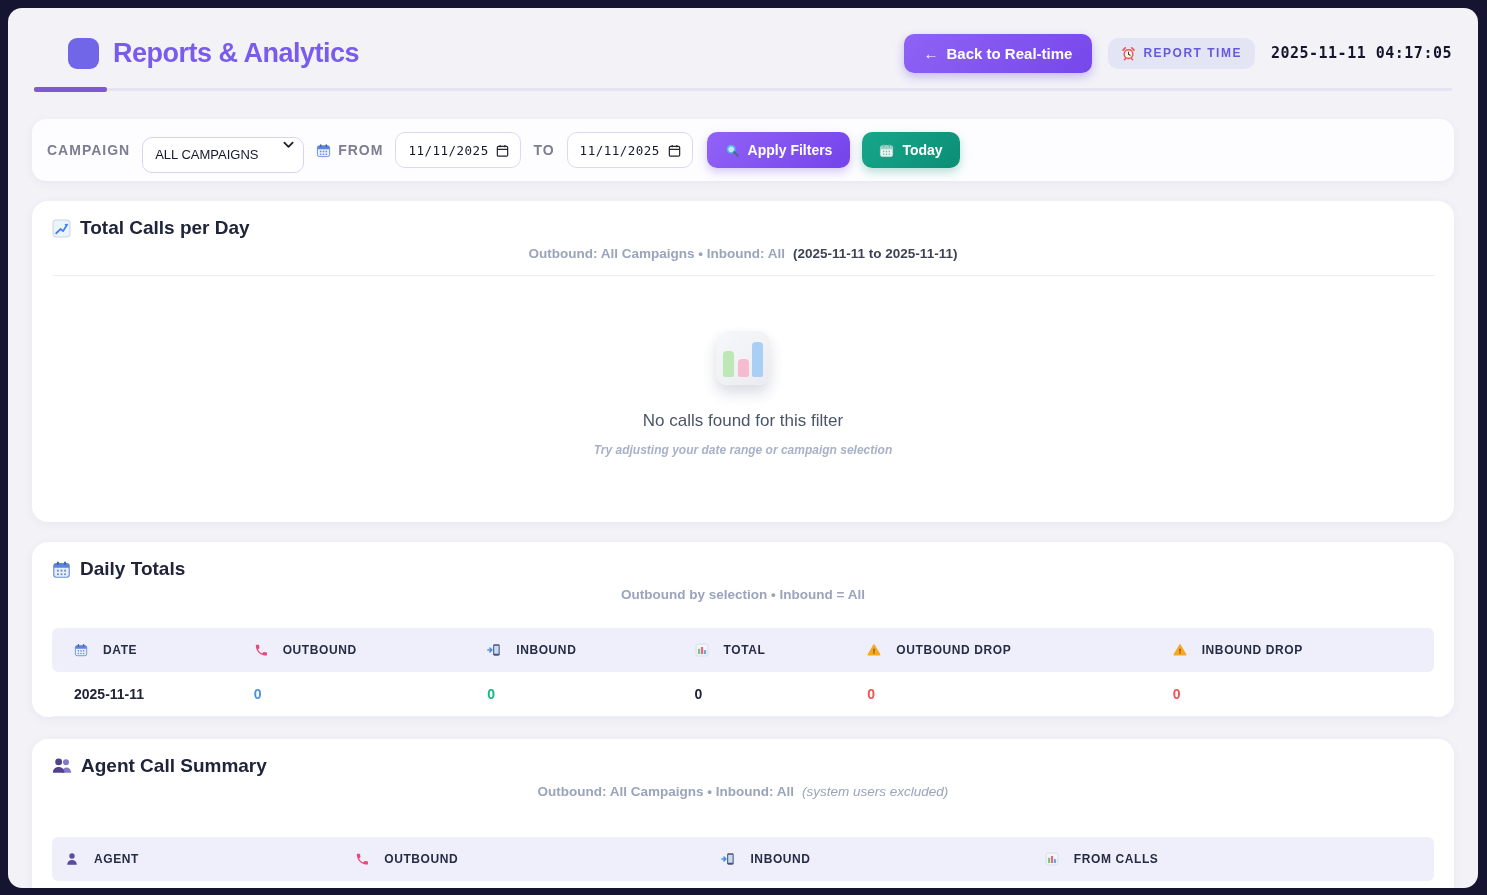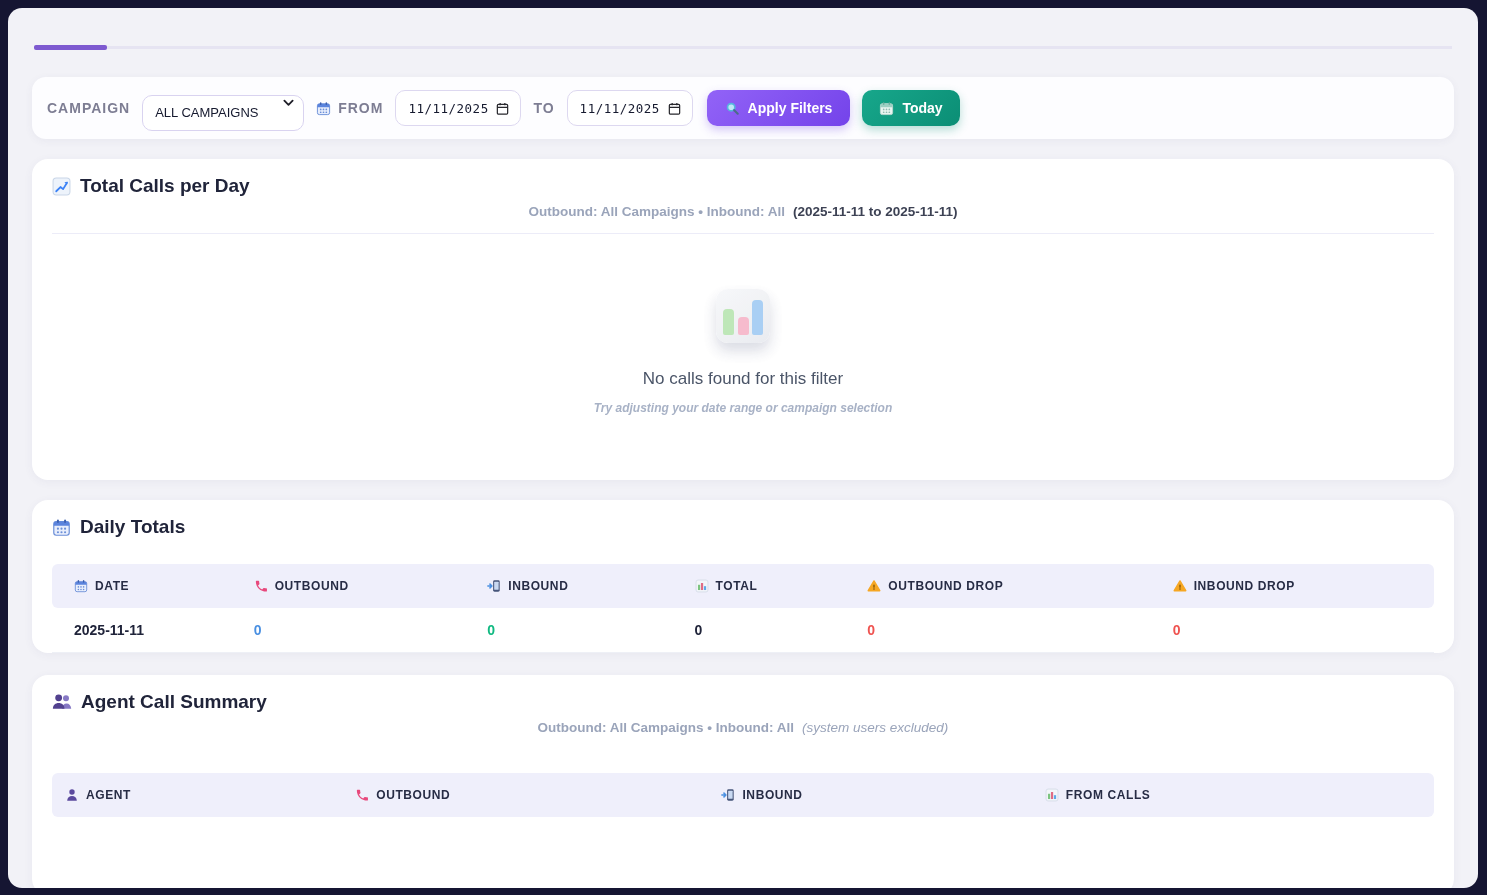--- a/index.html
+++ b/index.html
@@ -84,21 +84,21 @@
   .empty-title { margin-top:26px; font-size:17px; color:#4b5568; }
   .empty-hint { margin-top:12px; font-size:12px; font-style:italic; color:#a8b2c6; font-weight:600; }
   
   .tbl { width:calc(100% - 40px); margin:12px 20px 22px 20px; border-collapse:collapse; table-layout:fixed; }
   .tbl th {
     background:#efeffb; text-align:left; font-size:12px; font-weight:700; color:#272c45;
     letter-spacing:0.6px; height:44px; padding-left:22px;
   }
   .tbl th:first-child { border-radius:6px 0 0 6px; }
   .tbl th:last-child  { border-radius:0 6px 6px 0; }
-  .tbl th .hcell { display:flex; align-items:center; gap:7px; }
+  .tbl th .hcell { display:flex; align-items:center; gap:15px; }
   .tbl td { height:44px; padding-left:22px; font-size:14px; border-bottom:1px solid #eef0f6; }
   .v-date  { font-weight:700; color:#20243a; }
   .v-blue  { color:#4a90e2; font-weight:700; }
   .v-green { color:#10b981; font-weight:700; }
   .v-dark  { color:#20243a; font-weight:800; }
   .v-red   { color:#ef5350; font-weight:700; }
   .tbl-daily .c1{width:13%} .tbl-daily .c2{width:16.9%} .tbl-daily .c3{width:15%}
   .tbl-daily .c4{width:12.5%} .tbl-daily .c5{width:22.1%} .tbl-daily .c6{width:20.5%}
   .tbl-agent th { padding-left:13px; }
   .tbl-agent { margin-top:24px; }
@@ -189,20 +189,39 @@
     </symbol>
     <symbol id="sym-chev" viewBox="0 0 12 8">
       <path d="M1.5 1.5 L6 6 L10.5 1.5" stroke="#1e1e28" stroke-width="2" fill="none" stroke-linecap="round" stroke-linejoin="round"></path>
     </symbol>
   </defs>
 </svg>
 
 <div class="page">
 
   <div class="hdr">
+    <div class="hdr-row">
+      <div class="hdr-left">
+        <div class="logo"></div>
+        <div class="page-title">Reports &amp; Analytics</div>
+      </div>
+      <div class="hdr-right">
+        <button class="btn-back">
+          <span>←</span>
+          <span>Back to Real-time</span>
+        </button>
+        <div class="badge-report">
+          <svg class="icon" width="15" height="15">
+              <use href="#sym-alarm"></use>
+            </svg>
+          <span>REPORT TIME</span>
+        </div>
+        <div class="timestamp">2025-11-11 04:17:05</div>
+      </div>
+    </div>
     <div class="hdr-rule">
         <div class="accent"></div>
       </div>
   </div>
 
   <div class="filterbar">
     <span class="flabel">CAMPAIGN</span>
     <span class="select-wrap">
       <select class="campaign">
         <option>ALL CAMPAIGNS</option>
@@ -269,20 +288,21 @@
   </div>
 
   <div class="card">
     <div class="card-head">
       <div class="card-title">
         <svg class="icon" width="19" height="19">
             <use href="#sym-cal"></use>
           </svg>
         <span>Daily Totals</span>
       </div>
+      <div class="card-sub"><span>Outbound by selection • Inbound = All</span></div>
     </div>
     <table class="tbl tbl-daily">
       <thead>
         <tr>
           <th class="c1">
               <span class="hcell">
                 <svg class="icon" width="14" height="14">
                   <use href="#sym-cal"></use>
                 </svg>
                 <span>DATE</span>

